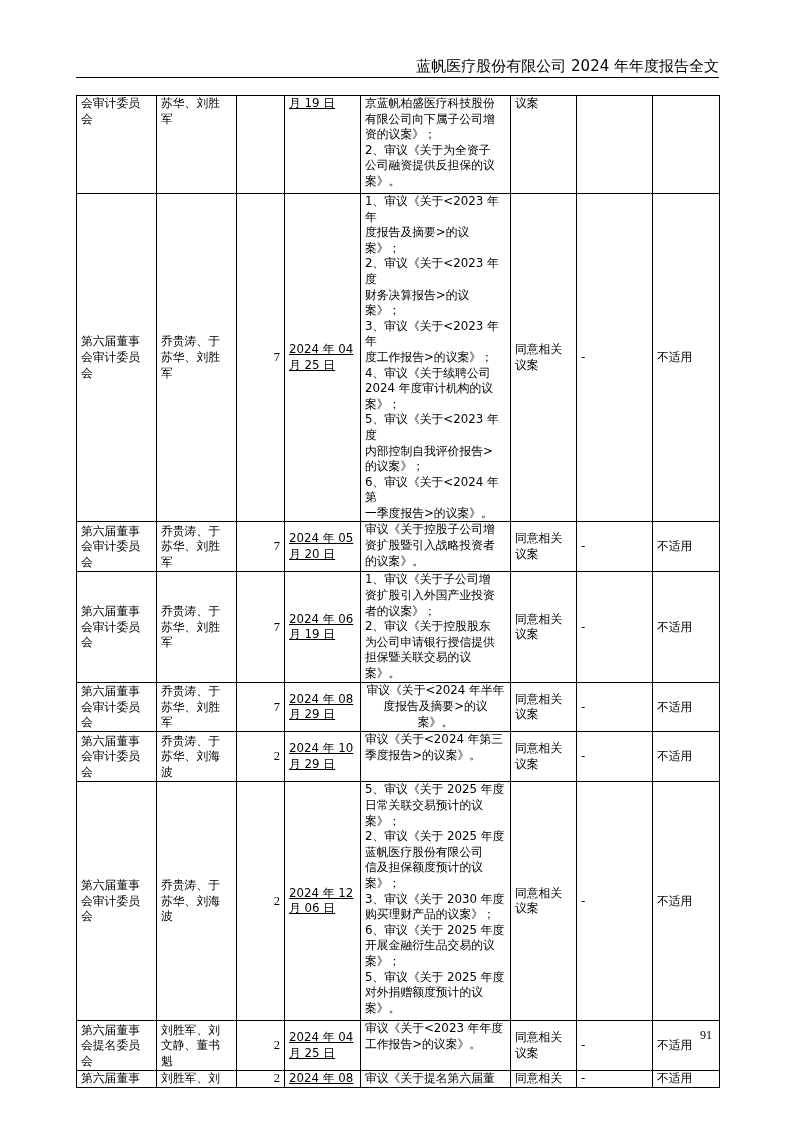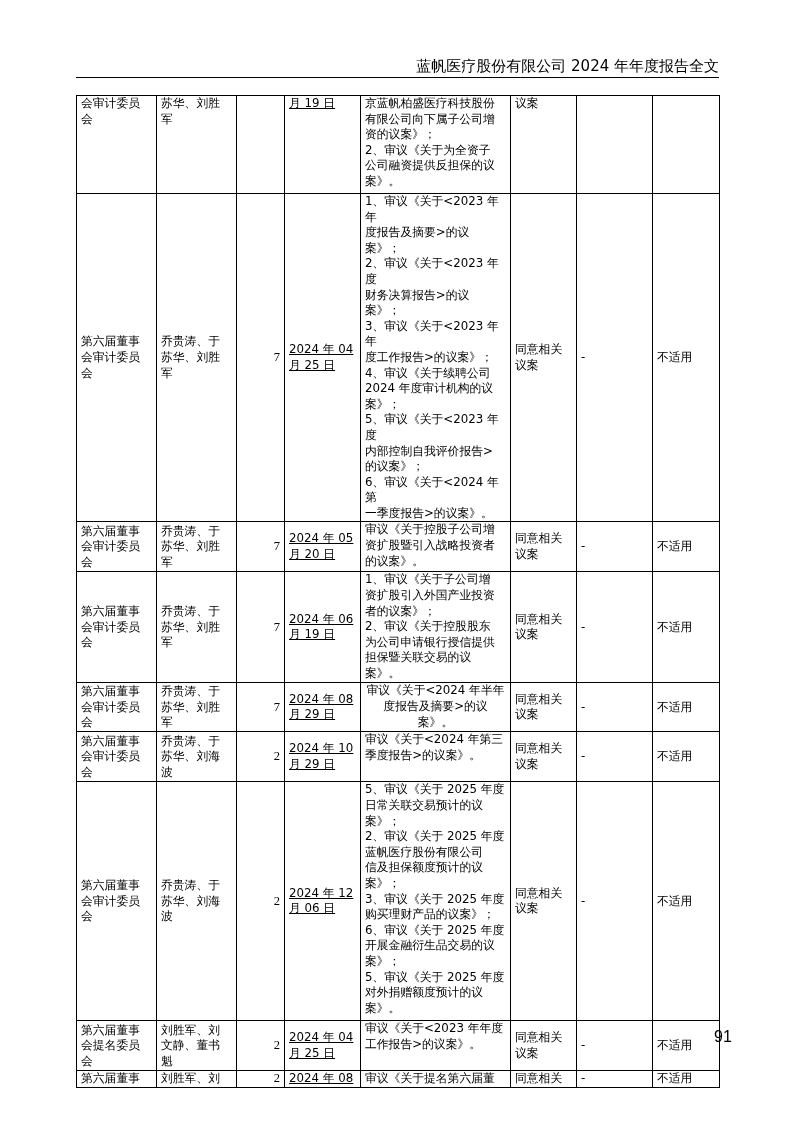--- a/index.html
+++ b/index.html
@@ -10,22 +10,22 @@
   .header-rule { position: absolute; left: 76px; top: 77px; width: 643px; height: 0;
                  border-top: 1px solid #000; }
   table { position: absolute; left: 76px; top: 95px; border-collapse: collapse;
           table-layout: fixed; width: 643px; }
   td { border: 1px solid #000; vertical-align: top; font-size: 11.8px; line-height: 15.6px;
        padding: 0 4px; word-break: break-all; }
   td.mid { vertical-align: middle; }
   td.num { text-align: right; vertical-align: middle; font-family: "Liberation Serif", serif; font-size: 12.5px; }
   td.date { vertical-align: middle; text-decoration: underline; }
   .line { display: block; }
-  .page-num { position: absolute; left: 700px; top: 1028px; font-size: 16px;
-              font-family: Liberation Sans, sans-serif; margin-left: 14px; }
+  .page-num { position: absolute; left: 700px; top: 1028px; font-size: 12px;
+              font-family: Liberation Serif, serif; }
 </style>
 </head>
 <body>
 
 <div class="header">蓝帆医疗股份有限公司 2024 年年度报告全文</div>
 <div class="header-rule"></div>
 
 <table>
   <colgroup>
     <col style="width:80px">
@@ -238,21 +238,21 @@
           <span class="line">月 06 日</span>
         </td>
         <td style="vertical-align: top;">
           <span class="line">5、审议《关于 2025 年度</span>
           <span class="line">日常关联交易预计的议</span>
           <span class="line">案》；</span>
           <span class="line">2、审议《关于 2025 年度</span>
           <span class="line">蓝帆医疗股份有限公司</span>
           <span class="line">信及担保额度预计的议</span>
           <span class="line">案》；</span>
-          <span class="line">3、审议《关于 2025 年度</span>
+          <span class="line">3、审议《关于 2030 年度</span>
           <span class="line">购买理财产品的议案》；</span>
           <span class="line">6、审议《关于 2025 年度</span>
           <span class="line">开展金融衍生品交易的议</span>
           <span class="line">案》；</span>
           <span class="line">5、审议《关于 2025 年度</span>
           <span class="line">对外捐赠额度预计的议</span>
           <span class="line">案》。</span>
         </td>
         <td class="mid">
           <span class="line">同意相关</span>

